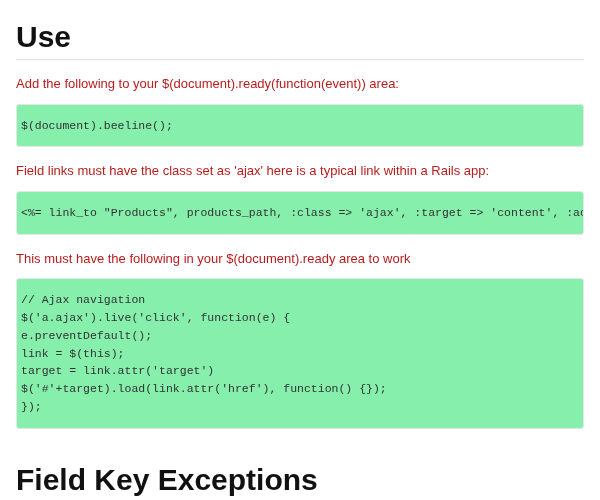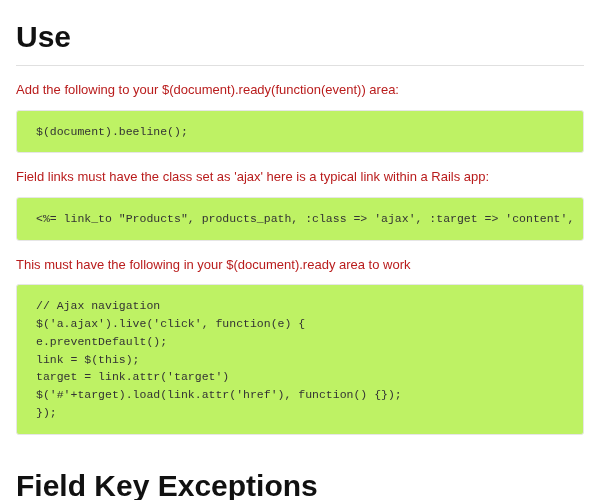--- a/index.html
+++ b/index.html
@@ -10,35 +10,34 @@
     color: #2b2b2b;
     font-size: 14px;
     line-height: 1.5;
     width: 600px;
     background: #fff;
   }
   h1 {
     font-size: 30px;
     font-weight: 700;
     margin: 0 0 6px 0;
-    padding-bottom: 6px;
     border-bottom: 1px solid #e0e0e0;
     color: #111;
   }
   h1.tight-top { margin-top: 28px; }
   p {
     margin: 14px 0 10px 0;
     font-size: 13px;
     color: #b91c1c;
   }
   .codeblock {
-    background: #bef264;
+    background: #86efac;
     border: 1px solid #e6e6e6;
     border-radius: 3px;
-    padding: 12px 19px;
+    padding: 12px 4px;
     margin: 6px 0 14px 0;
     font-family: Consolas, "Courier New", monospace;
     font-size: 11.5px;
     line-height: 1.55;
     white-space: pre;
     overflow-x: auto;
     color: #333;
   }
 </style>
 </head>

